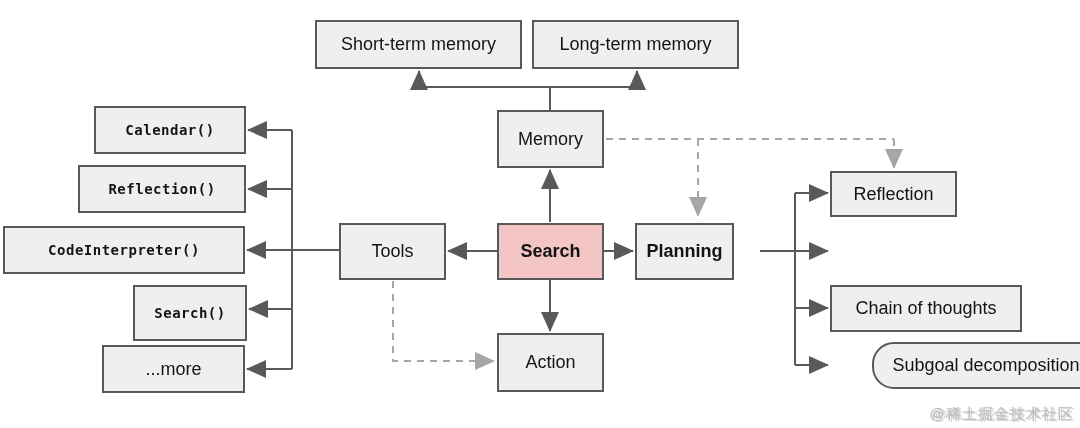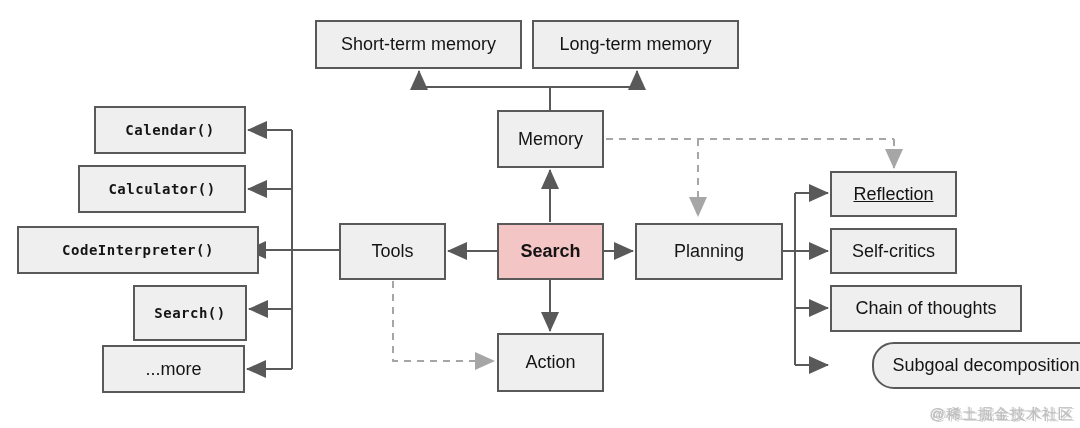--- a/index.html
+++ b/index.html
@@ -93,27 +93,26 @@
   </svg>
 
   <div class="node" style="left:315px;top:20px;width:207px;height:49px;">Short-term memory</div>
   <div class="node" style="left:497px;top:110px;width:107px;height:58px;">Memory</div>
 
   <div class="node" style="left:532px;top:20px;width:207px;height:49px;">Long-term memory</div>
   <div class="node agent" style="left:497px;top:223px;width:107px;height:57px;">Search</div>
   <div class="node" style="left:497px;top:333px;width:107px;height:59px;">Action</div>
 
   <div class="node" style="left:339px;top:223px;width:107px;height:57px;">Tools</div>
-  <div class="node" style="left:635px;top:223px;width:148px;height:57px;">Planning</div>
+  <div class="node" style="left:635px;top:223px;width:99px;height:57px;font-weight:bold;">Planning</div>
 
   <div class="node mono" style="left:94px;top:106px;width:152px;height:48px;">Calendar()</div>
-  <div class="node mono" style="left:78px;top:165px;width:168px;height:48px;">Calculator()</div>
-  <div class="node mono" style="left:17px;top:226px;width:242px;height:48px;">CodeInterpreter()</div>
+  <div class="node mono" style="left:78px;top:165px;width:168px;height:48px;">Reflection()</div>
+  <div class="node mono" style="left:3px;top:226px;width:242px;height:48px;">CodeInterpreter()</div>
   <div class="node mono" style="left:133px;top:285px;width:114px;height:56px;">Search()</div>
   <div class="node" style="left:102px;top:345px;width:143px;height:48px;">...more</div>
 
-  <div class="node" style="left:830px;top:171px;width:127px;height:46px;text-decoration:underline;">Reflection</div>
-  <div class="node" style="left:830px;top:228px;width:127px;height:46px;">Self-critics</div>
+  <div class="node" style="left:830px;top:171px;width:127px;height:46px;">Reflection</div>
   <div class="node" style="left:830px;top:285px;width:192px;height:47px;">Chain of thoughts</div>
   <div class="node" style="left:872px;top:342px;width:228px;height:47px;border-radius:22px;">Subgoal decomposition</div>
 
   <div id="watermark">@稀土掘金技术社区</div>
 </div>
 
 </body></html>

